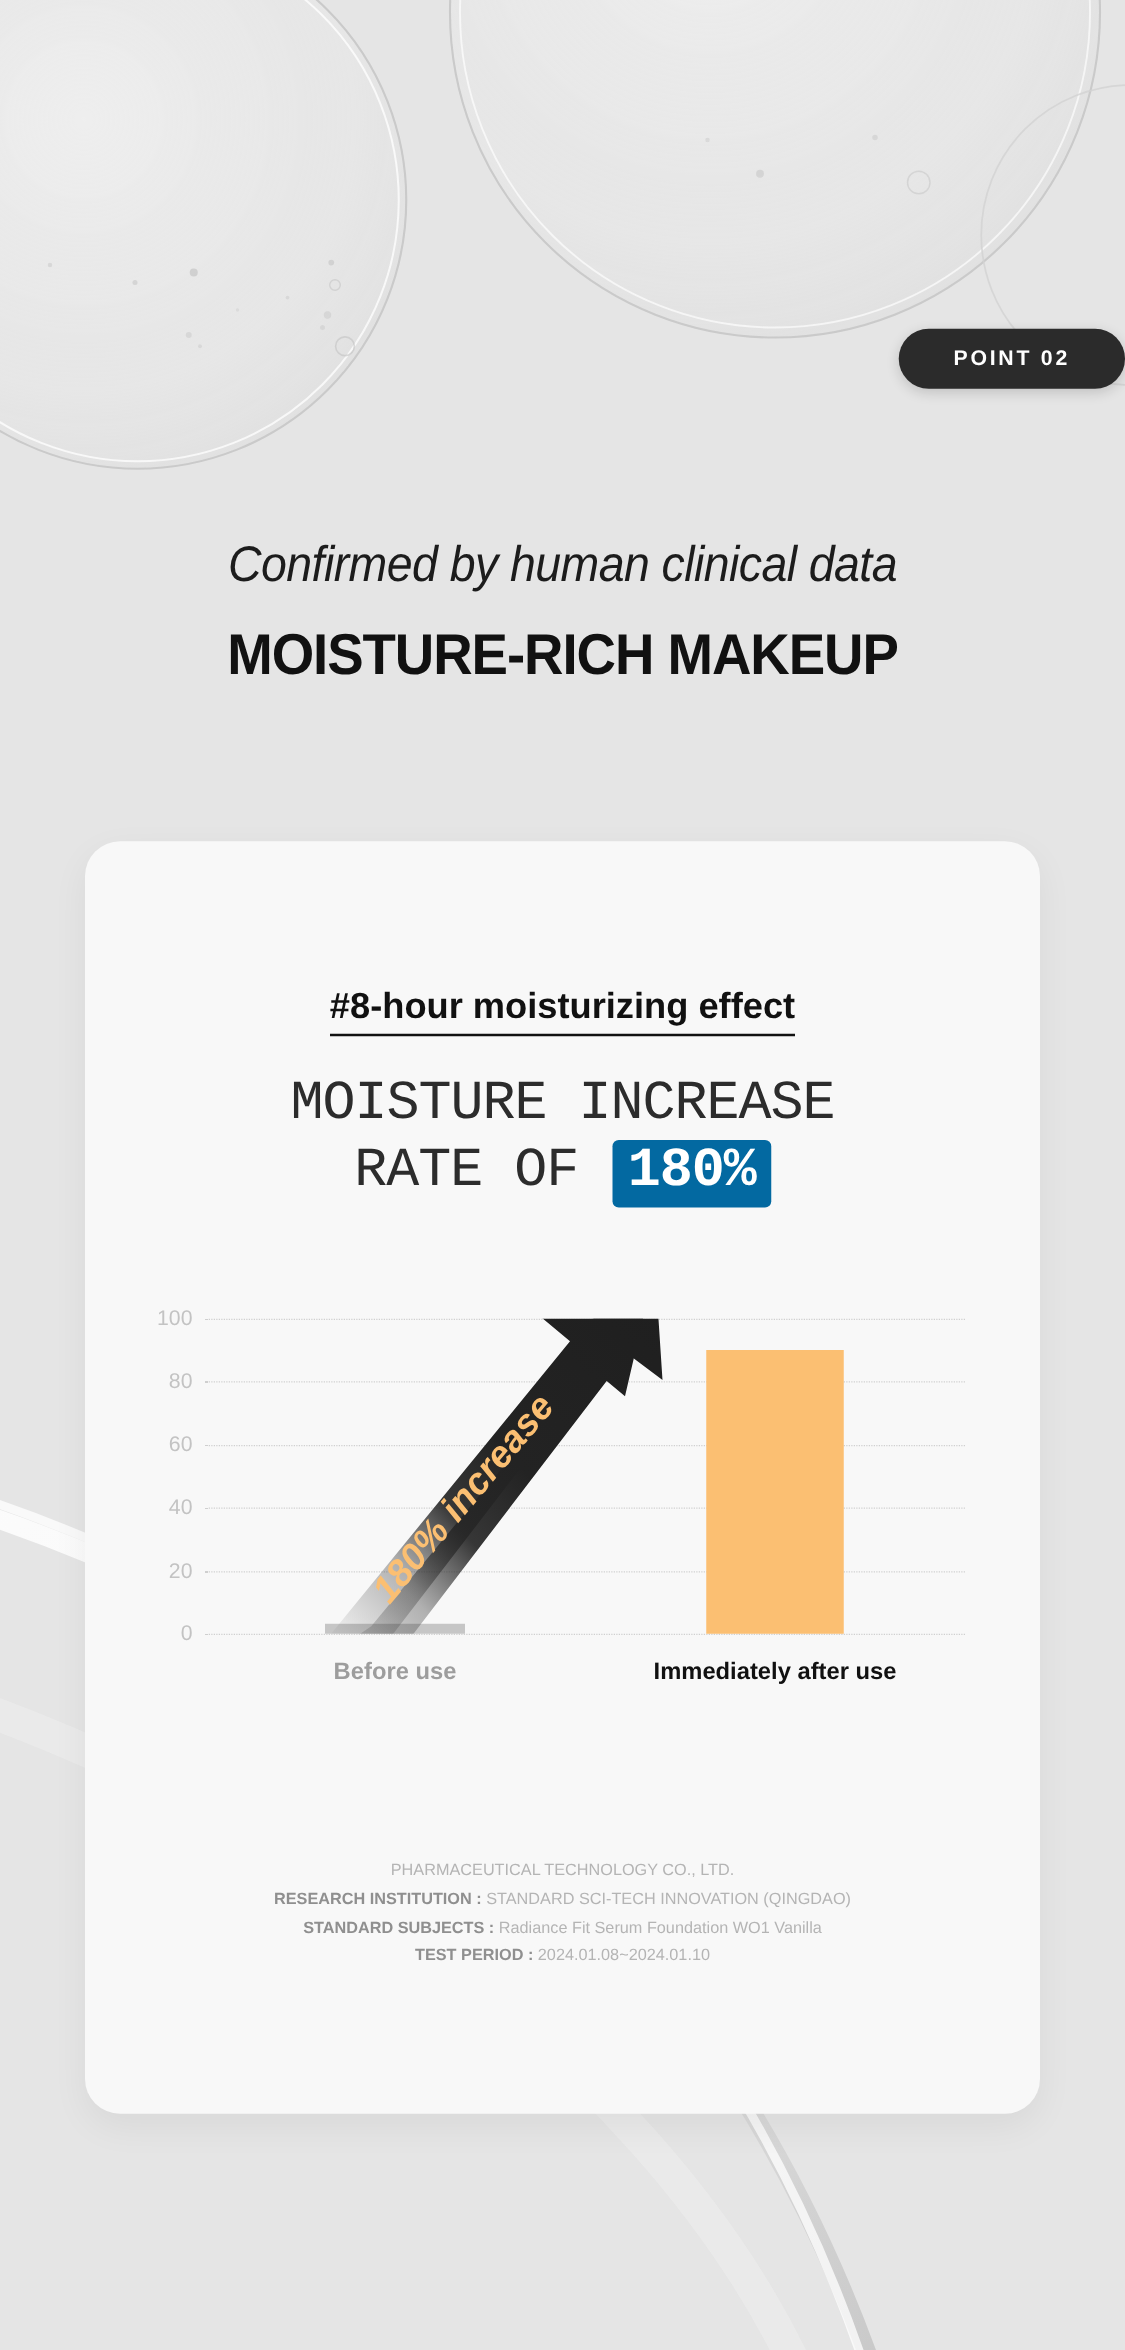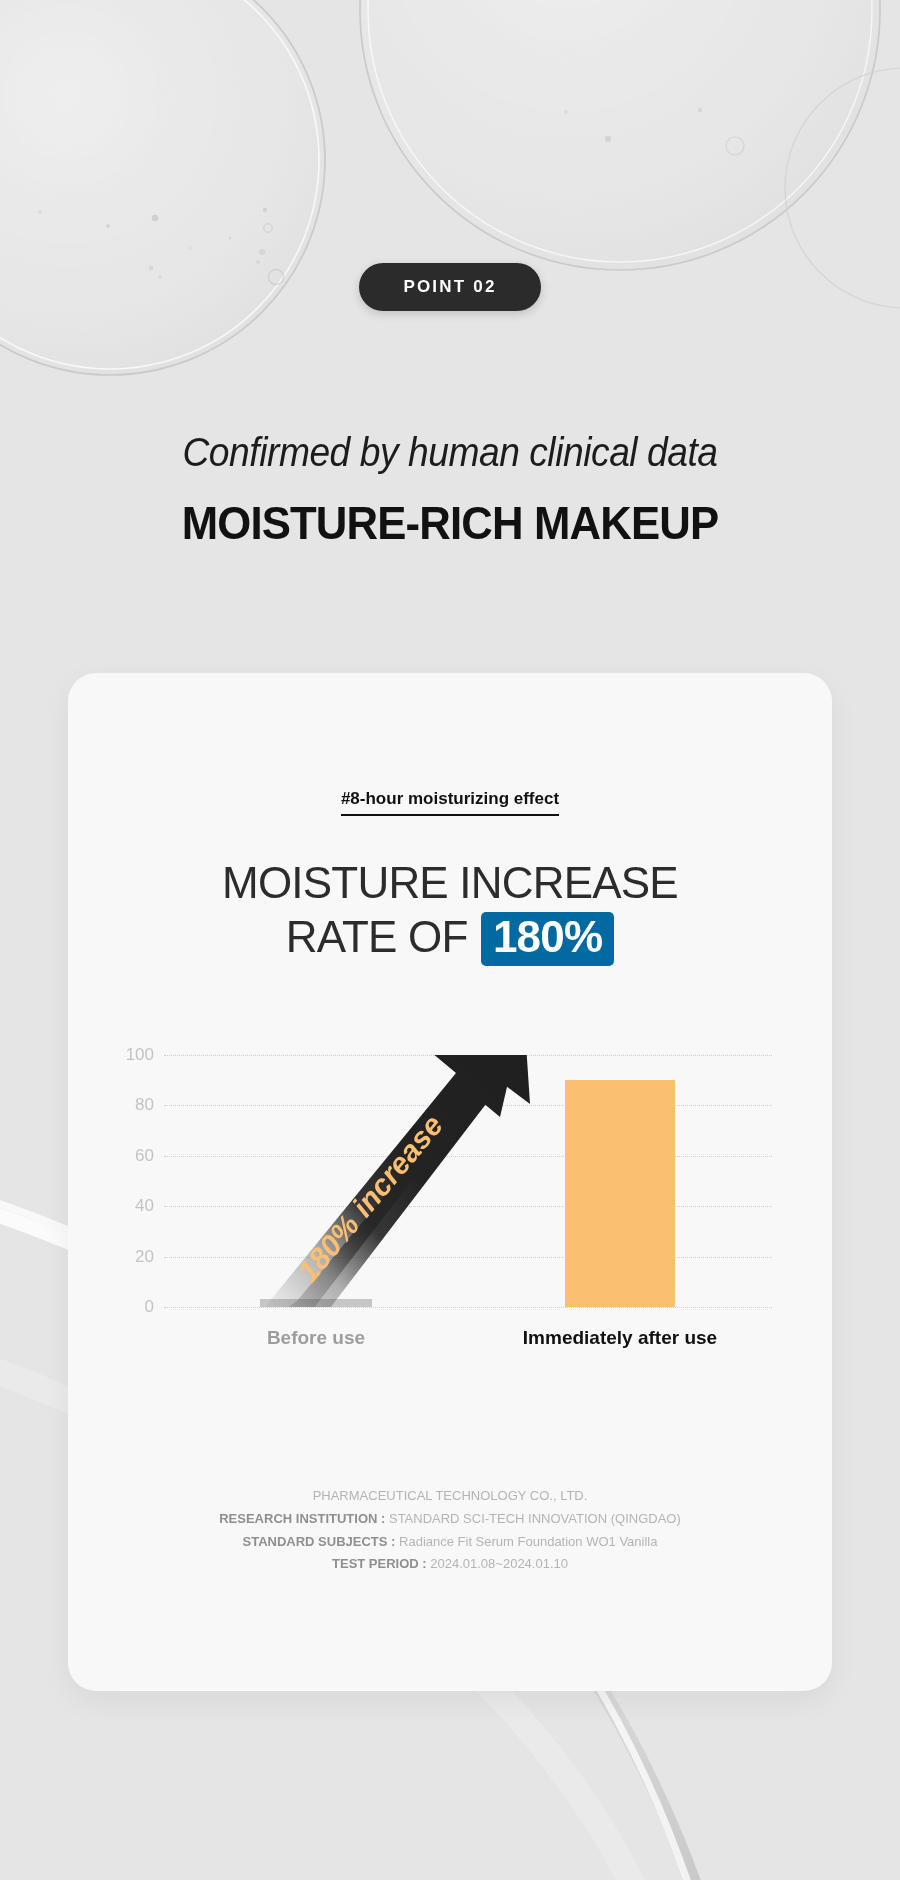--- a/index.html
+++ b/index.html
@@ -10,21 +10,21 @@
     font-family:"Liberation Sans", sans-serif;
     background:#e5e5e5;
     position:relative;
     overflow:hidden;
   }
 
   
   #bg-decor { position:absolute; inset:0; width:900px; height:1880px; pointer-events:none; }
 
   
-  .badge-wrap { position:absolute; top:263px; left:0; width:900px; display:flex; justify-content:center; z-index:5; }
+  .badge-wrap { position:absolute; top:263px; left:0; width:900px; display:flex; justify-content:flex-end; z-index:5; }
   .badge {
     background:#2b2b2b; color:#ffffff;
     font-size:17px; font-weight:bold; letter-spacing:2.2px;
     padding:14px 44px; border-radius:30px;
     box-shadow:0 3px 10px rgba(0,0,0,.16);
     white-space:nowrap;
   }
 
   
   .subhead {
@@ -41,30 +41,31 @@
   
   .card {
     position:absolute; left:68px; top:673px; width:764px; height:1018px;
     background:#f8f8f8; border-radius:28px;
     box-shadow:0 10px 30px rgba(0,0,0,.055);
     z-index:4;
   }
 
   .hashline {
     position:absolute; top:116px; left:0; width:100%; text-align:center;
-    font-size:17px; font-weight:bold; color:#111;
+    font-size:29px; font-weight:bold; color:#111;
   }
   .hashline span {
     border-bottom:2.2px solid #111; padding-bottom:6px;
   }
 
   .bigtitle {
     position:absolute; top:183px; left:0; width:100%; text-align:center;
     font-size:44px; font-weight:400; color:#2c2c2c; line-height:1.23;
     letter-spacing:-0.8px;
+    font-family:Liberation Mono, monospace;
   }
   .hl-box {
     background:#0369a1; color:#fff; font-weight:bold;
     border-radius:5px; padding:2px 12px 5px 12px; margin-left:2px;
     display:inline-block; line-height:1.06;
   }
 
   
   .chart { position:absolute; left:0; top:382px; width:812px; height:330px; }
   .yaxis { position:absolute; left:24px; top:0; width:62px; height:252px; }

